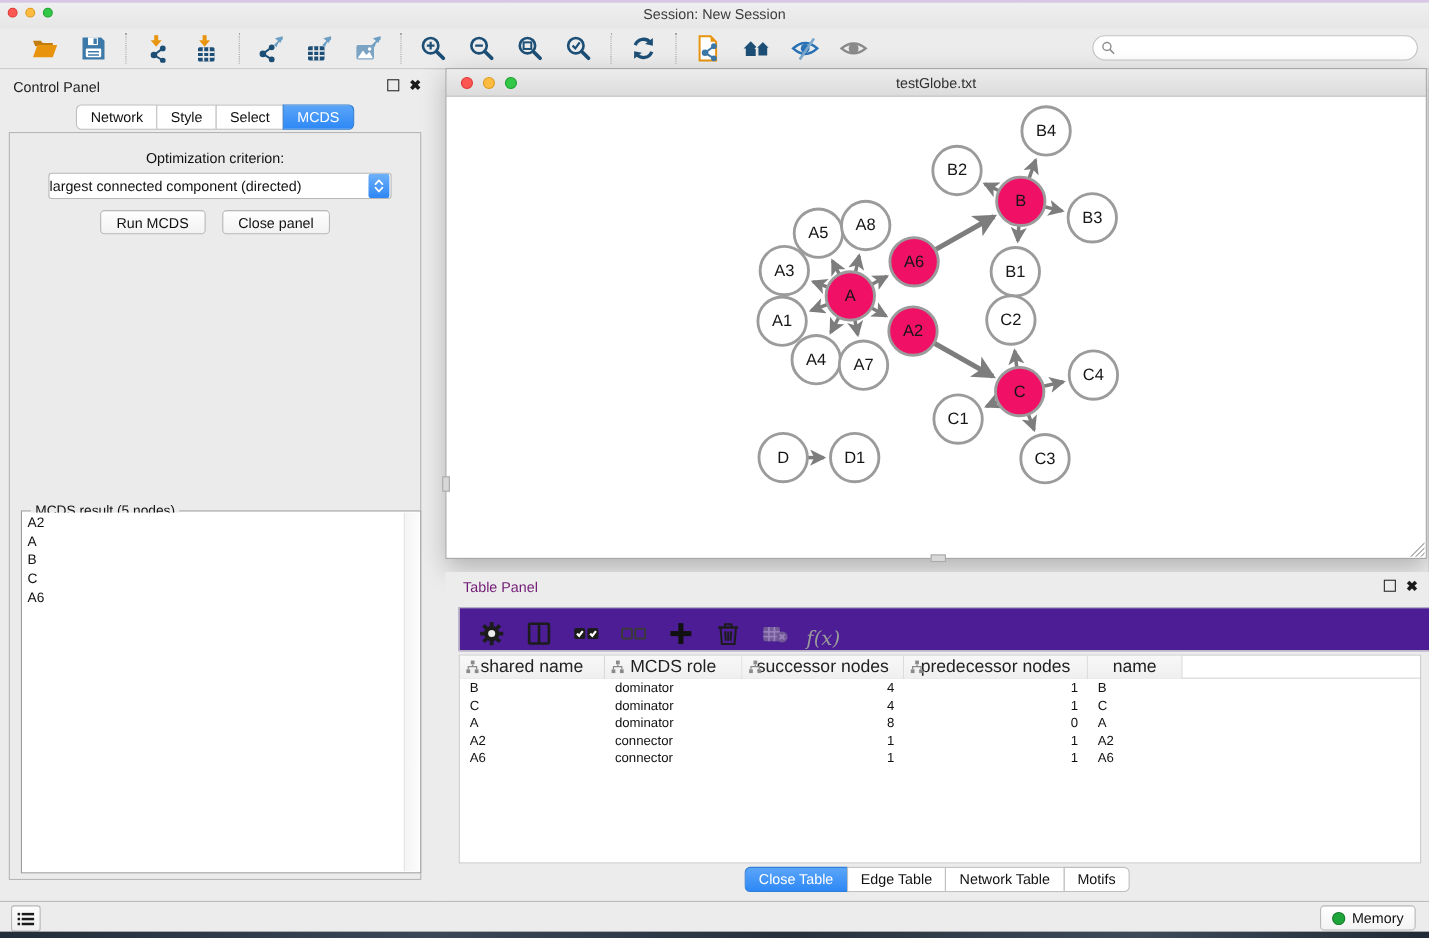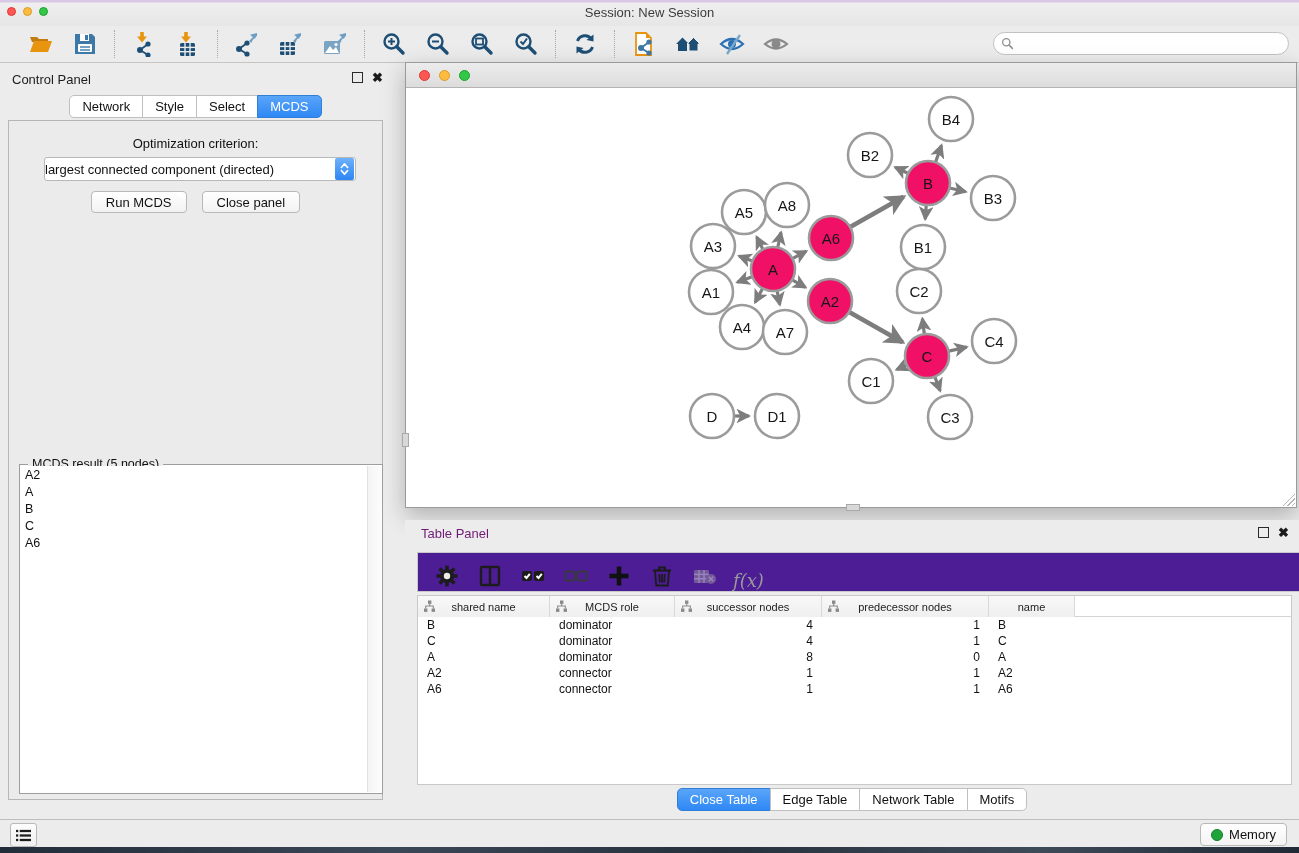--- a/index.html
+++ b/index.html
@@ -97,21 +97,21 @@
     border:1px solid #c9c9c9; background:#4c1d95; display:flex; align-items:flex-end; padding-left:14px; gap:13px; }
   .tp-btn { width:30px; height:30px; display:flex; align-items:center; justify-content:center; }
   .tp-btn svg { width:24px; height:24px; }
   .tp-btn.disabled { opacity:0.55; }
   .fx-label { font-family:"DejaVu Serif", serif; font-style:italic; font-size:18px; color:#9a9a9a; }
 
   .tp-table { position:absolute; left:12px; top:75px; width:875px; height:190px;
     background:#fff; border:1px solid #c9c9c9; overflow:hidden; }
   .tt-header { display:flex; height:21px; border-bottom:1px solid #d4d4d4; }
   .tt-th { position:relative; height:21px; background:linear-gradient(#f8f8f8,#efefef);
-    border-right:1px solid #d9d9d9; font-size:11px; color:#222; display:flex; align-items:center; justify-content:center; }
+    border-right:1px solid #d9d9d9; font-size:16px; color:#222; display:flex; align-items:center; justify-content:center; }
   .tt-th .tree-ic { position:absolute; left:5px; top:4px; }
   .tt-row { display:flex; height:16px; font-size:12px; color:#111; }
   .tt-td { padding:1px 9px 0 9px; white-space:nowrap; overflow:hidden; }
   .tt-td.right { text-align:right; }
 
   .tp-tabs { position:absolute; left:0; right:0; top:268px; display:flex; justify-content:center; }
 
   
   .statusbar { position:absolute; left:0; top:819px; width:1299px; height:28px;
     background:#ececec; border-top:1px solid #bdbdbd; }
@@ -383,20 +383,21 @@
     </div>
   </div>
 
   <div class="net-window">
     <div class="net-titlebar">
       <div class="lights">
         <span class="light red"></span>
         <span class="light yellow"></span>
         <span class="light green"></span>
       </div>
+      <div class="net-title">testGlobe.txt</div>
     </div>
     <div class="net-canvas">
       <svg id="net-svg" width="890" height="419" viewBox="0 0 890 419">
           <defs>
  <marker id="arr" viewBox="0 0 10 10" refX="8.5" refY="5" markerWidth="4.6" markerHeight="4.6" orient="auto-start-reverse">
    <path d="M0 0 L10 5 L0 10 L2.5 5 z" fill="#7d7d7d"></path>
             </marker>
 </defs>
           <line x1="348.3" y1="173.8" x2="333.1" y2="168.0" stroke="#7d7d7d" stroke-width="3.2" marker-end="url(#arr)"></line>
           <line x1="357.9" y1="163.2" x2="350.7" y2="149.0" stroke="#7d7d7d" stroke-width="3.2" marker-end="url(#arr)"></line>

